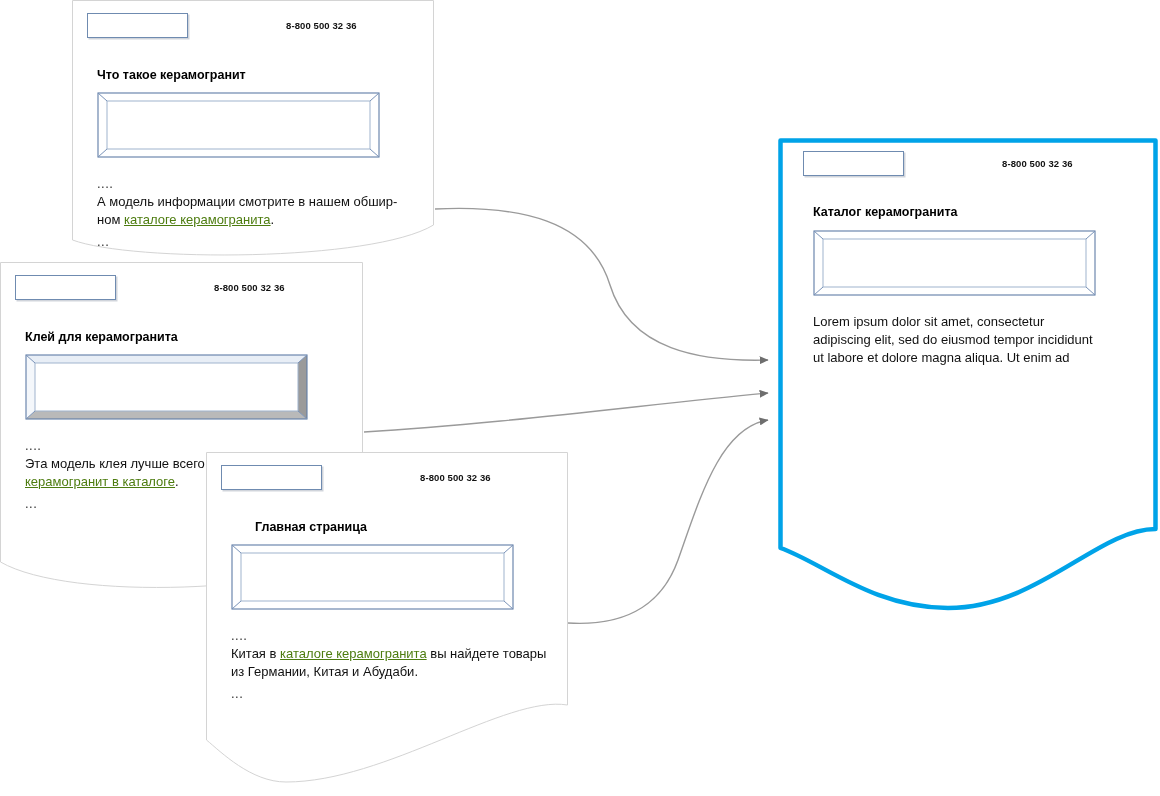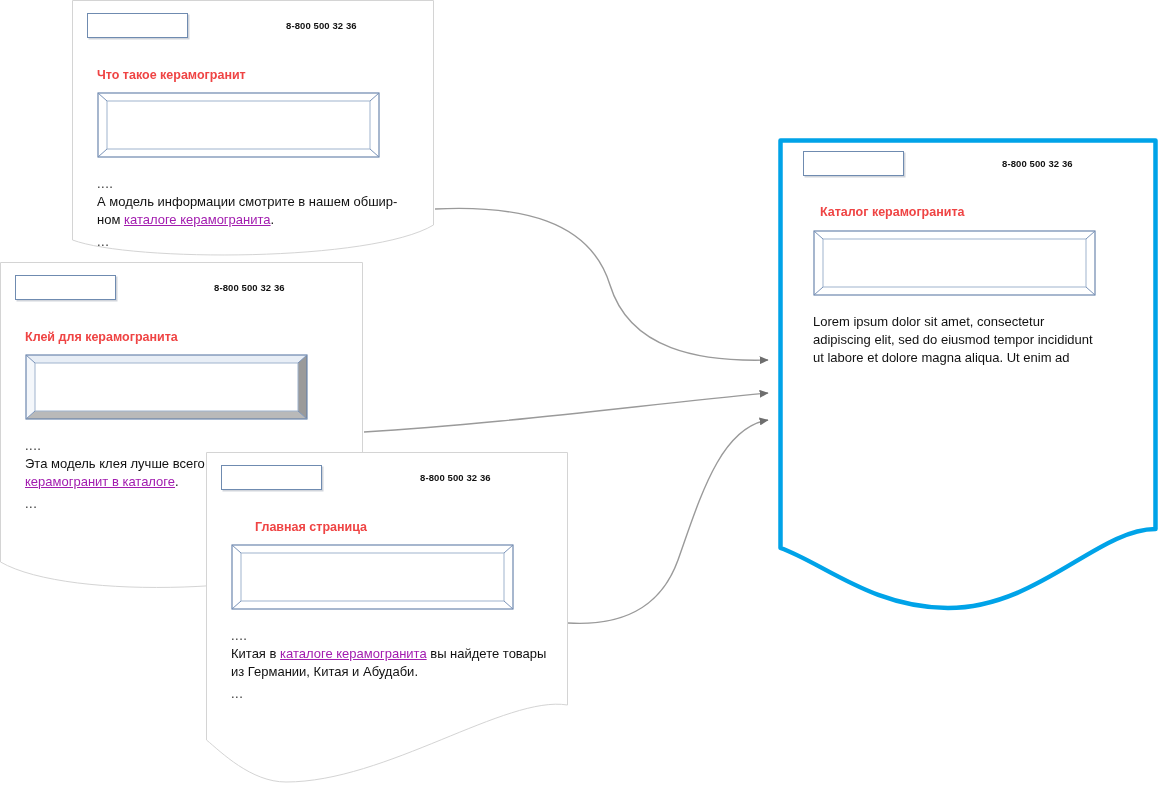--- a/index.html
+++ b/index.html
@@ -35,33 +35,33 @@
     font-size:9.5px;
     font-weight:bold;
     color:#111111;
     letter-spacing:.1px;
     white-space:nowrap;
   }
   .ttl{
     position:absolute;
     font-size:12.5px;
     font-weight:bold;
-    color:#ef4444;
+    color:#000000;
     white-space:nowrap;
   }
   
   .frame{position:absolute;}
   .body-txt{
     position:absolute;
     font-size:13px;
     line-height:18px;
     color:#111111;
   }
   .body-txt .dots{display:block;letter-spacing:.5px;color:#333;}
-  .lnk{color:#a21caf;text-decoration:underline;}
+  .lnk{color:#4d7c0f;text-decoration:underline;}
 
   .page-1{left:72px;top:0px;width:362px;height:272px;z-index:10;}
   .page-2{left:0px;top:262px;width:363px;height:338px;z-index:20;}
   .page-3{left:206px;top:452px;width:362px;height:344px;z-index:30;}
   .page-4{left:778px;top:138px;width:380px;height:488px;z-index:15;}
 </style>
 </head>
 <body>
 
 <div id="stage">
@@ -150,21 +150,21 @@
 
   <div class="page page-4">
     <svg class="sheet" viewBox="0 0 380 488" preserveAspectRatio="none">
       <path d="M2.5,2.5 L377.5,2.5 L377.5,391 C320,391 260,470 170,470 C95,470 45,425 2.5,410 Z" fill="#ffffff" stroke="#00a3e8" stroke-width="4.5" stroke-linejoin="round"></path>
     </svg>
     <div class="content">
       <div class="hdr" style="left:25px;top:13px;width:340px;">
         <div class="logo-box" style="width:101px;height:25px;"></div>
         <div class="phone" style="margin-left:98px;margin-top:7px;">8-800 500 32 36</div>
       </div>
-      <div class="ttl" style="left:42px;top:67px;">Каталог керамогранита</div>
+      <div class="ttl" style="left:35px;top:67px;">Каталог керамогранита</div>
 
       <svg class="frame" style="left:35px;top:92px;" width="283" height="66" viewBox="0 0 283 66">
         <rect x="1" y="1" width="281" height="64" fill="#ffffff" stroke="#5f7ca6" stroke-width="1.1"></rect>
         <rect x="10" y="9" width="263" height="48" fill="#ffffff" stroke="#9fb3cd" stroke-width="1"></rect>
         <path d="M1,1 L10,9 M282,1 L273,9 M1,65 L10,57 M282,65 L273,57" stroke="#7a93b8" stroke-width="1" fill="none"></path>
       </svg>
 
       <div class="body-txt" style="left:35px;top:175px;width:330px;">
         <span>Lorem ipsum dolor sit amet, consectetur</span><br>
         <span>adipiscing elit, sed do eiusmod tempor incididunt</span><br>

